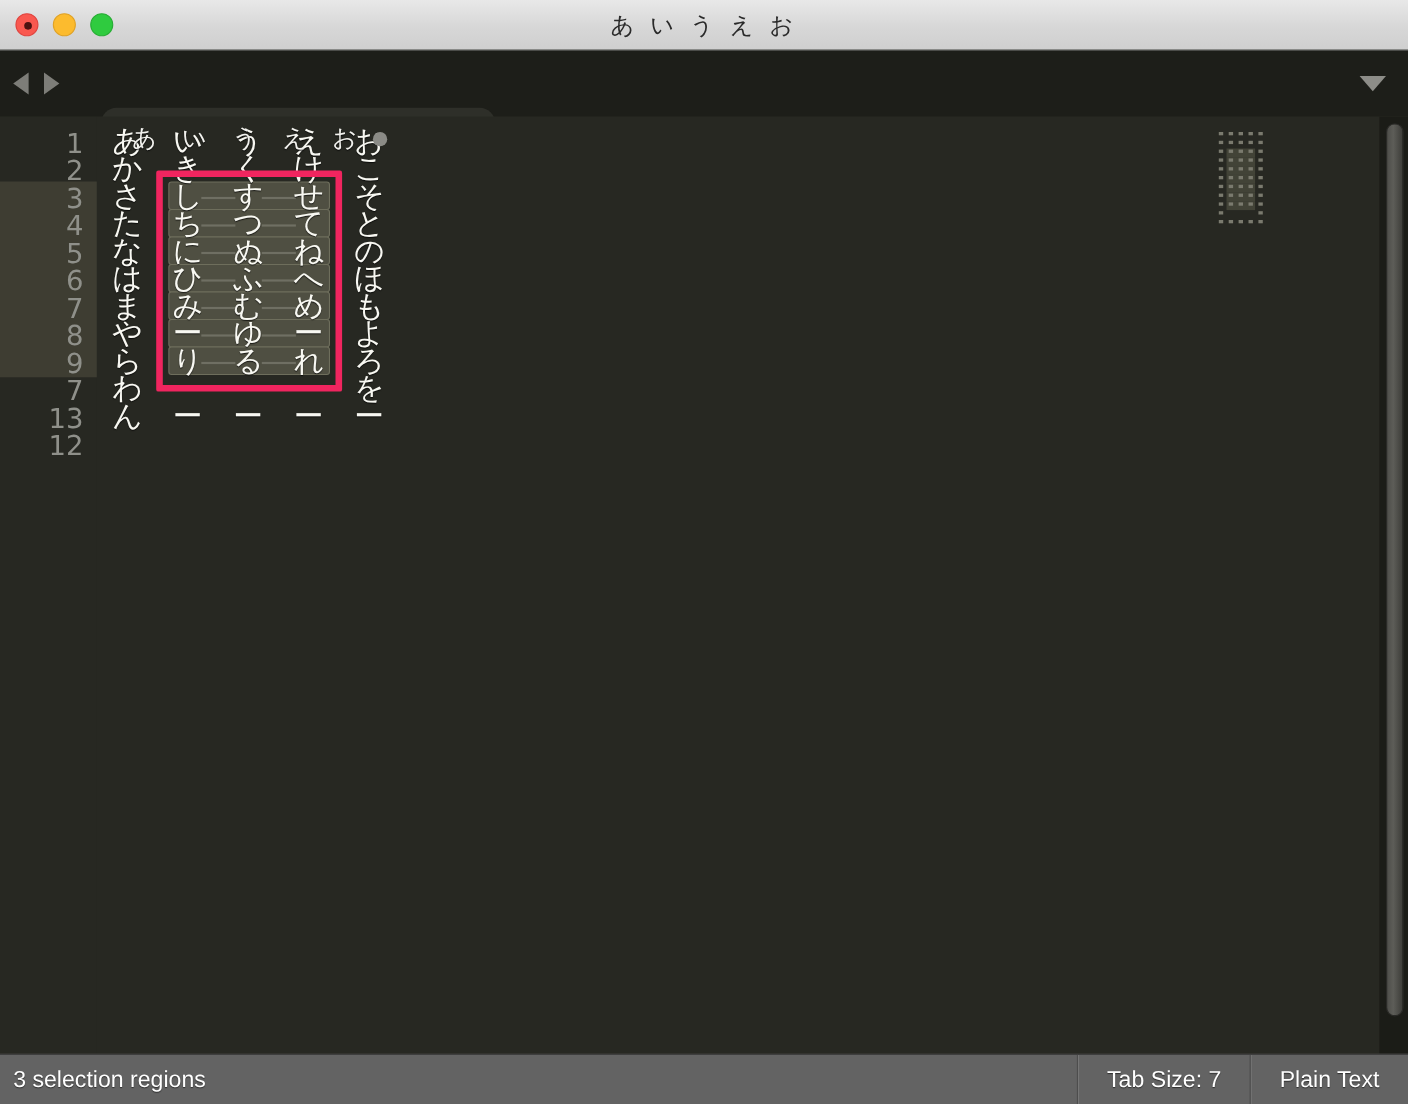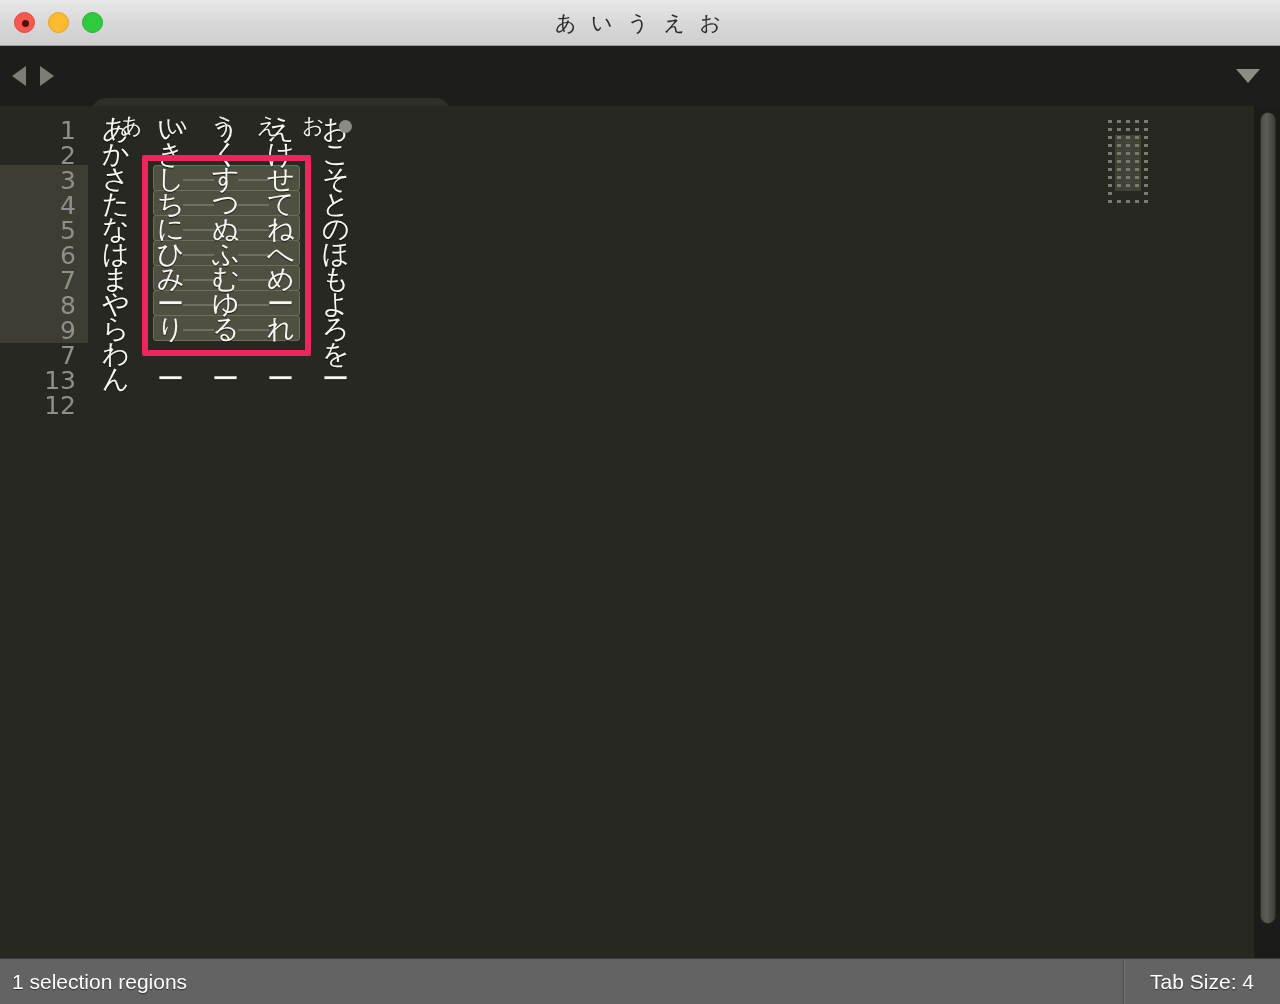--- a/index.html
+++ b/index.html
@@ -462,16 +462,17 @@
     </div>
 
     <div class="scrollbar-track">
       <div class="scrollbar-thumb"></div>
     </div>
   </div>
 
   <div class="annot" id="annot" style="left: 142px; top: 155px; width: 169px; height: 201px;"></div>
 
   <div class="statusbar">
-    <div class="status-left">1 selection regions</div>
-    <div class="status-cell">Tab Size: 4</div>
+    <div class="status-left">3 selection regions</div>
+    <div class="status-cell">Tab Size: 7</div>
+    <div class="status-cell">Plain Text</div>
   </div>
 </div>
 
 </body></html>

